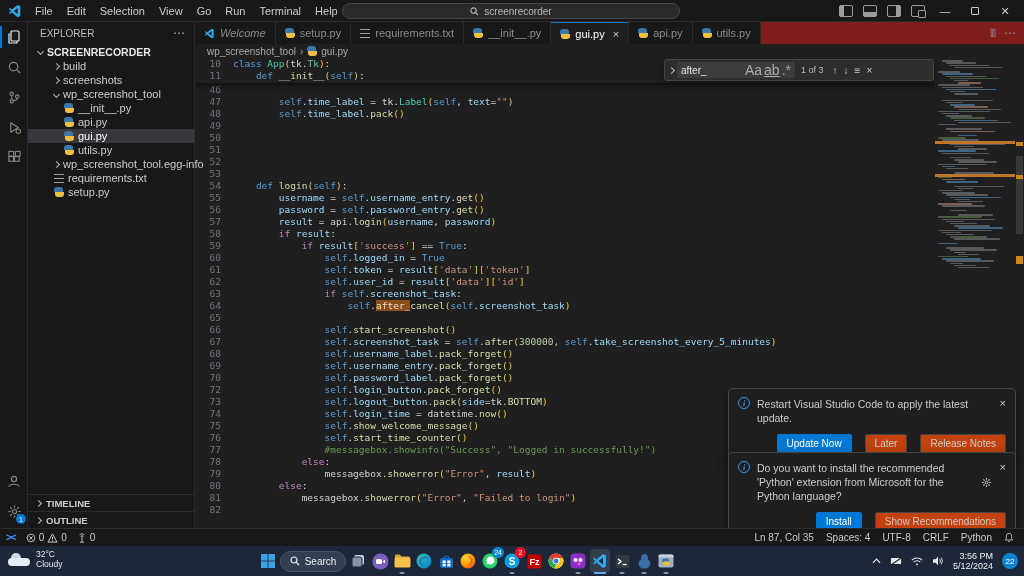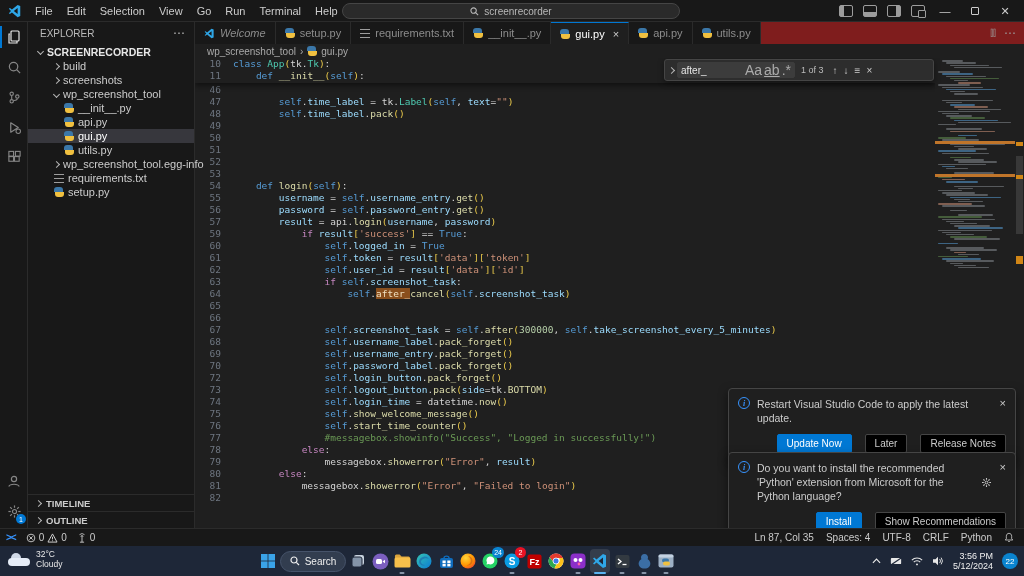--- a/index.html
+++ b/index.html
@@ -84,21 +84,21 @@
   .find-count { color:#bbbbbb; margin:0 6px; font-size:9px; white-space:nowrap; }
   .find-btn { color:#cccccc; font-size:10px; margin:0 3px; }
 
   
   .toast { position:absolute; left:728px; width:288px; background:#1f1f1f; border:1px solid #454545; border-radius:4px; box-shadow:0 4px 10px rgba(0,0,0,.5); z-index:35; padding:8px 9px 9px 9px; }
   .toast-row { display:flex; gap:7px; }
   .info-ic { width:12px; height:12px; border:1px solid #3794ff; border-radius:50%; color:#3794ff; font-size:8px; display:flex; align-items:center; justify-content:center; flex:0 0 auto; font-family:"Liberation Serif",serif; font-style:italic; font-weight:bold; }
   .toast-text { font-size:10.5px; color:#cccccc; line-height:14px; flex:1; }
   .toast-icons { display:flex; gap:8px; color:#cccccc; font-size:11px; flex:0 0 auto; }
   .toast-btns { display:flex; justify-content:flex-end; gap:13px; margin-top:9px; }
-  .tbtn { font-size:10px; padding:3px 9px; border-radius:2px; background:#000000; border:1px solid #454545; color:#cccccc; }
+  .tbtn { font-size:10px; padding:3px 9px; border-radius:2px; background:#c2410c; border:1px solid #454545; color:#cccccc; }
   .tbtn.primary { background:#0078d4; border-color:#0078d4; color:#ffffff; }
 
   
   .statusbar { position:absolute; left:0; top:528px; width:1024px; height:18px; background:#181818; border-top:1px solid #2b2b2b; display:flex; align-items:center; font-size:10px; color:#cccccc; z-index:40; }
   .sb-left { display:flex; align-items:center; gap:10px; padding-left:6px; }
   .sb-right { margin-left:auto; display:flex; align-items:center; gap:12px; padding-right:10px; white-space:nowrap; }
   .remote-ic { color:#3794ff; font-weight:bold; font-size:10px; letter-spacing:-1px; }
   .stat-group { display:flex; align-items:center; gap:3px; }
 
   
@@ -356,28 +356,29 @@
         <div class="code-line"><span class="ln">48</span><span class="ct"><span class="tk-p">        </span><span class="tk-s">self</span><span class="tk-o">.</span><span class="tk-v">time_label</span><span class="tk-o">.</span><span class="tk-f">pack</span><span class="tk-b">()</span></span></div>
         <div class="code-line"><span class="ln">49</span><span class="ct"></span></div>
         <div class="code-line"><span class="ln">50</span><span class="ct"></span></div>
         <div class="code-line"><span class="ln">51</span><span class="ct"></span></div>
         <div class="code-line"><span class="ln">52</span><span class="ct"></span></div>
         <div class="code-line"><span class="ln">53</span><span class="ct"></span></div>
         <div class="code-line"><span class="ln">54</span><span class="ct"><span class="tk-p">    </span><span class="tk-k">def </span><span class="tk-f">login</span><span class="tk-b">(</span><span class="tk-s">self</span><span class="tk-b">)</span><span class="tk-o">:</span></span></div>
         <div class="code-line"><span class="ln">55</span><span class="ct"><span class="tk-p">        </span><span class="tk-v">username</span><span class="tk-o"> = </span><span class="tk-s">self</span><span class="tk-o">.</span><span class="tk-v">username_entry</span><span class="tk-o">.</span><span class="tk-f">get</span><span class="tk-b">()</span></span></div>
         <div class="code-line"><span class="ln">56</span><span class="ct"><span class="tk-p">        </span><span class="tk-v">password</span><span class="tk-o"> = </span><span class="tk-s">self</span><span class="tk-o">.</span><span class="tk-v">password_entry</span><span class="tk-o">.</span><span class="tk-f">get</span><span class="tk-b">()</span></span></div>
         <div class="code-line"><span class="ln">57</span><span class="ct"><span class="tk-p">        </span><span class="tk-v">result</span><span class="tk-o"> = </span><span class="tk-p">api</span><span class="tk-o">.</span><span class="tk-f">login</span><span class="tk-b">(</span><span class="tk-v">username</span><span class="tk-o">, </span><span class="tk-v">password</span><span class="tk-b">)</span></span></div>
+        <div class="code-line"><span class="ln">58</span><span class="ct"><span class="tk-p">        </span><span class="tk-w">if </span><span class="tk-v">result</span><span class="tk-o">:</span></span></div>
         <div class="code-line"><span class="ln">59</span><span class="ct"><span class="tk-p">            </span><span class="tk-w">if </span><span class="tk-v">result</span><span class="tk-b">[</span><span class="tk-t">'success'</span><span class="tk-b">]</span><span class="tk-o"> == </span><span class="tk-k">True</span><span class="tk-o">:</span></span></div>
         <div class="code-line"><span class="ln">60</span><span class="ct"><span class="tk-p">                </span><span class="tk-s">self</span><span class="tk-o">.</span><span class="tk-v">logged_in</span><span class="tk-o"> = </span><span class="tk-k">True</span></span></div>
         <div class="code-line"><span class="ln">61</span><span class="ct"><span class="tk-p">                </span><span class="tk-s">self</span><span class="tk-o">.</span><span class="tk-v">token</span><span class="tk-o"> = </span><span class="tk-v">result</span><span class="tk-b">[</span><span class="tk-t">'data'</span><span class="tk-b">][</span><span class="tk-t">'token'</span><span class="tk-b">]</span></span></div>
         <div class="code-line"><span class="ln">62</span><span class="ct"><span class="tk-p">                </span><span class="tk-s">self</span><span class="tk-o">.</span><span class="tk-v">user_id</span><span class="tk-o"> = </span><span class="tk-v">result</span><span class="tk-b">[</span><span class="tk-t">'data'</span><span class="tk-b">][</span><span class="tk-t">'id'</span><span class="tk-b">]</span></span></div>
         <div class="code-line"><span class="ln">63</span><span class="ct"><span class="tk-p">                </span><span class="tk-w">if </span><span class="tk-s">self</span><span class="tk-o">.</span><span class="tk-v">screenshot_task</span><span class="tk-o">:</span></span></div>
         <div class="code-line"><span class="ln">64</span><span class="ct"><span class="tk-p">                    </span><span class="tk-s">self</span><span class="tk-o">.</span><span class="tk-m">after_</span><span class="tk-f">cancel</span><span class="tk-b">(</span><span class="tk-s">self</span><span class="tk-o">.</span><span class="tk-v">screenshot_task</span><span class="tk-b">)</span></span></div>
         <div class="code-line"><span class="ln">65</span><span class="ct"></span></div>
-        <div class="code-line"><span class="ln">66</span></div>
+        <div class="code-line"><span class="ln">66</span><span class="ct"><span class="tk-p">                </span><span class="tk-s">self</span><span class="tk-o">.</span><span class="tk-f">start_screenshot</span><span class="tk-b">()</span></span></div>
         <div class="code-line"><span class="ln">67</span><span class="ct"><span class="tk-p">                </span><span class="tk-s">self</span><span class="tk-o">.</span><span class="tk-v">screenshot_task</span><span class="tk-o"> = </span><span class="tk-s">self</span><span class="tk-o">.</span><span class="tk-f">after</span><span class="tk-b">(</span><span class="tk-n">300000</span><span class="tk-o">, </span><span class="tk-s">self</span><span class="tk-o">.</span><span class="tk-v">take_screenshot_every_5_minutes</span><span class="tk-b">)</span></span></div>
         <div class="code-line"><span class="ln">68</span><span class="ct"><span class="tk-p">                </span><span class="tk-s">self</span><span class="tk-o">.</span><span class="tk-v">username_label</span><span class="tk-o">.</span><span class="tk-f">pack_forget</span><span class="tk-b">()</span></span></div>
         <div class="code-line"><span class="ln">69</span><span class="ct"><span class="tk-p">                </span><span class="tk-s">self</span><span class="tk-o">.</span><span class="tk-v">username_entry</span><span class="tk-o">.</span><span class="tk-f">pack_forget</span><span class="tk-b">()</span></span></div>
         <div class="code-line"><span class="ln">70</span><span class="ct"><span class="tk-p">                </span><span class="tk-s">self</span><span class="tk-o">.</span><span class="tk-v">password_label</span><span class="tk-o">.</span><span class="tk-f">pack_forget</span><span class="tk-b">()</span></span></div>
         <div class="code-line"><span class="ln">72</span><span class="ct"><span class="tk-p">                </span><span class="tk-s">self</span><span class="tk-o">.</span><span class="tk-v">login_button</span><span class="tk-o">.</span><span class="tk-f">pack_forget</span><span class="tk-b">()</span></span></div>
         <div class="code-line"><span class="ln">73</span><span class="ct"><span class="tk-p">                </span><span class="tk-s">self</span><span class="tk-o">.</span><span class="tk-v">logout_button</span><span class="tk-o">.</span><span class="tk-f">pack</span><span class="tk-b">(</span><span class="tk-v">side</span><span class="tk-o">=</span><span class="tk-p">tk</span><span class="tk-o">.</span><span class="tk-f">BOTTOM</span><span class="tk-b">)</span></span></div>
         <div class="code-line"><span class="ln">74</span><span class="ct"><span class="tk-p">                </span><span class="tk-s">self</span><span class="tk-o">.</span><span class="tk-v">login_time</span><span class="tk-o"> = </span><span class="tk-p">datetime</span><span class="tk-o">.</span><span class="tk-f">now</span><span class="tk-b">()</span></span></div>
         <div class="code-line"><span class="ln">75</span><span class="ct"><span class="tk-p">                </span><span class="tk-s">self</span><span class="tk-o">.</span><span class="tk-f">show_welcome_message</span><span class="tk-b">()</span></span></div>
         <div class="code-line"><span class="ln">76</span><span class="ct"><span class="tk-p">                </span><span class="tk-s">self</span><span class="tk-o">.</span><span class="tk-f">start_time_counter</span><span class="tk-b">()</span></span></div>
         <div class="code-line"><span class="ln">77</span><span class="ct"><span class="tk-p">                </span><span class="tk-g">#messagebox.showinfo("Success", "Logged in successfully!")</span></span></div>

